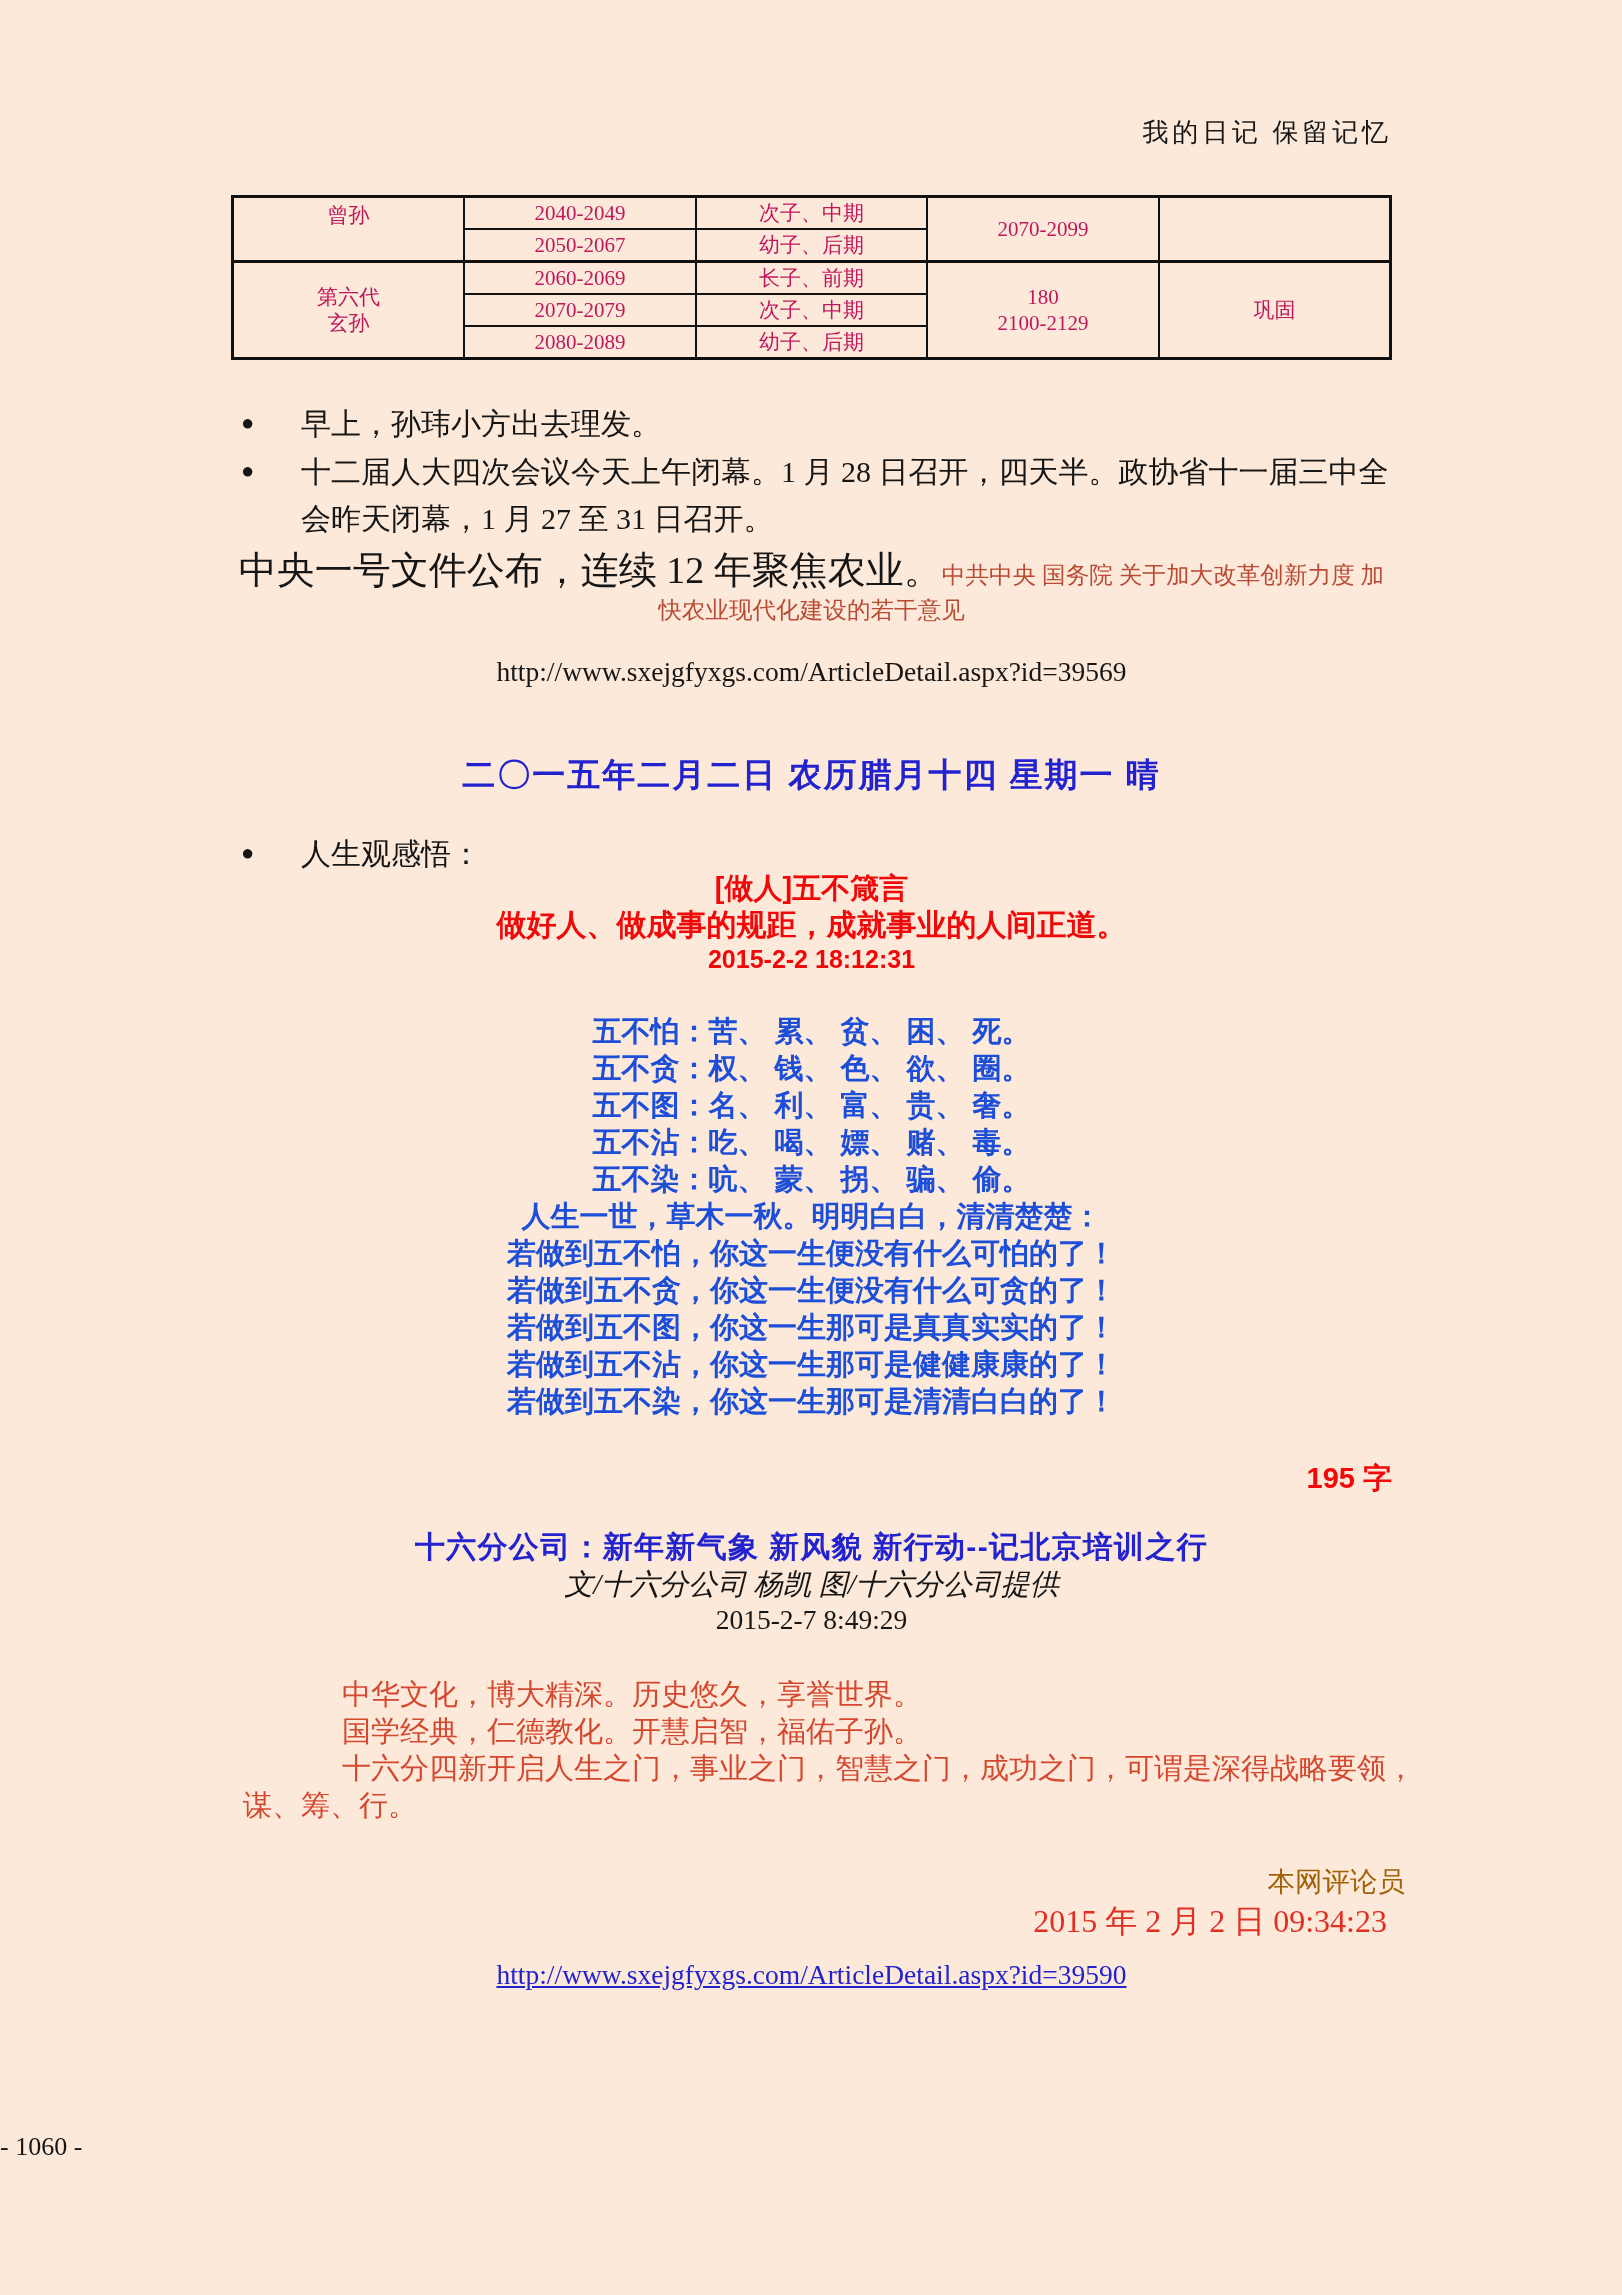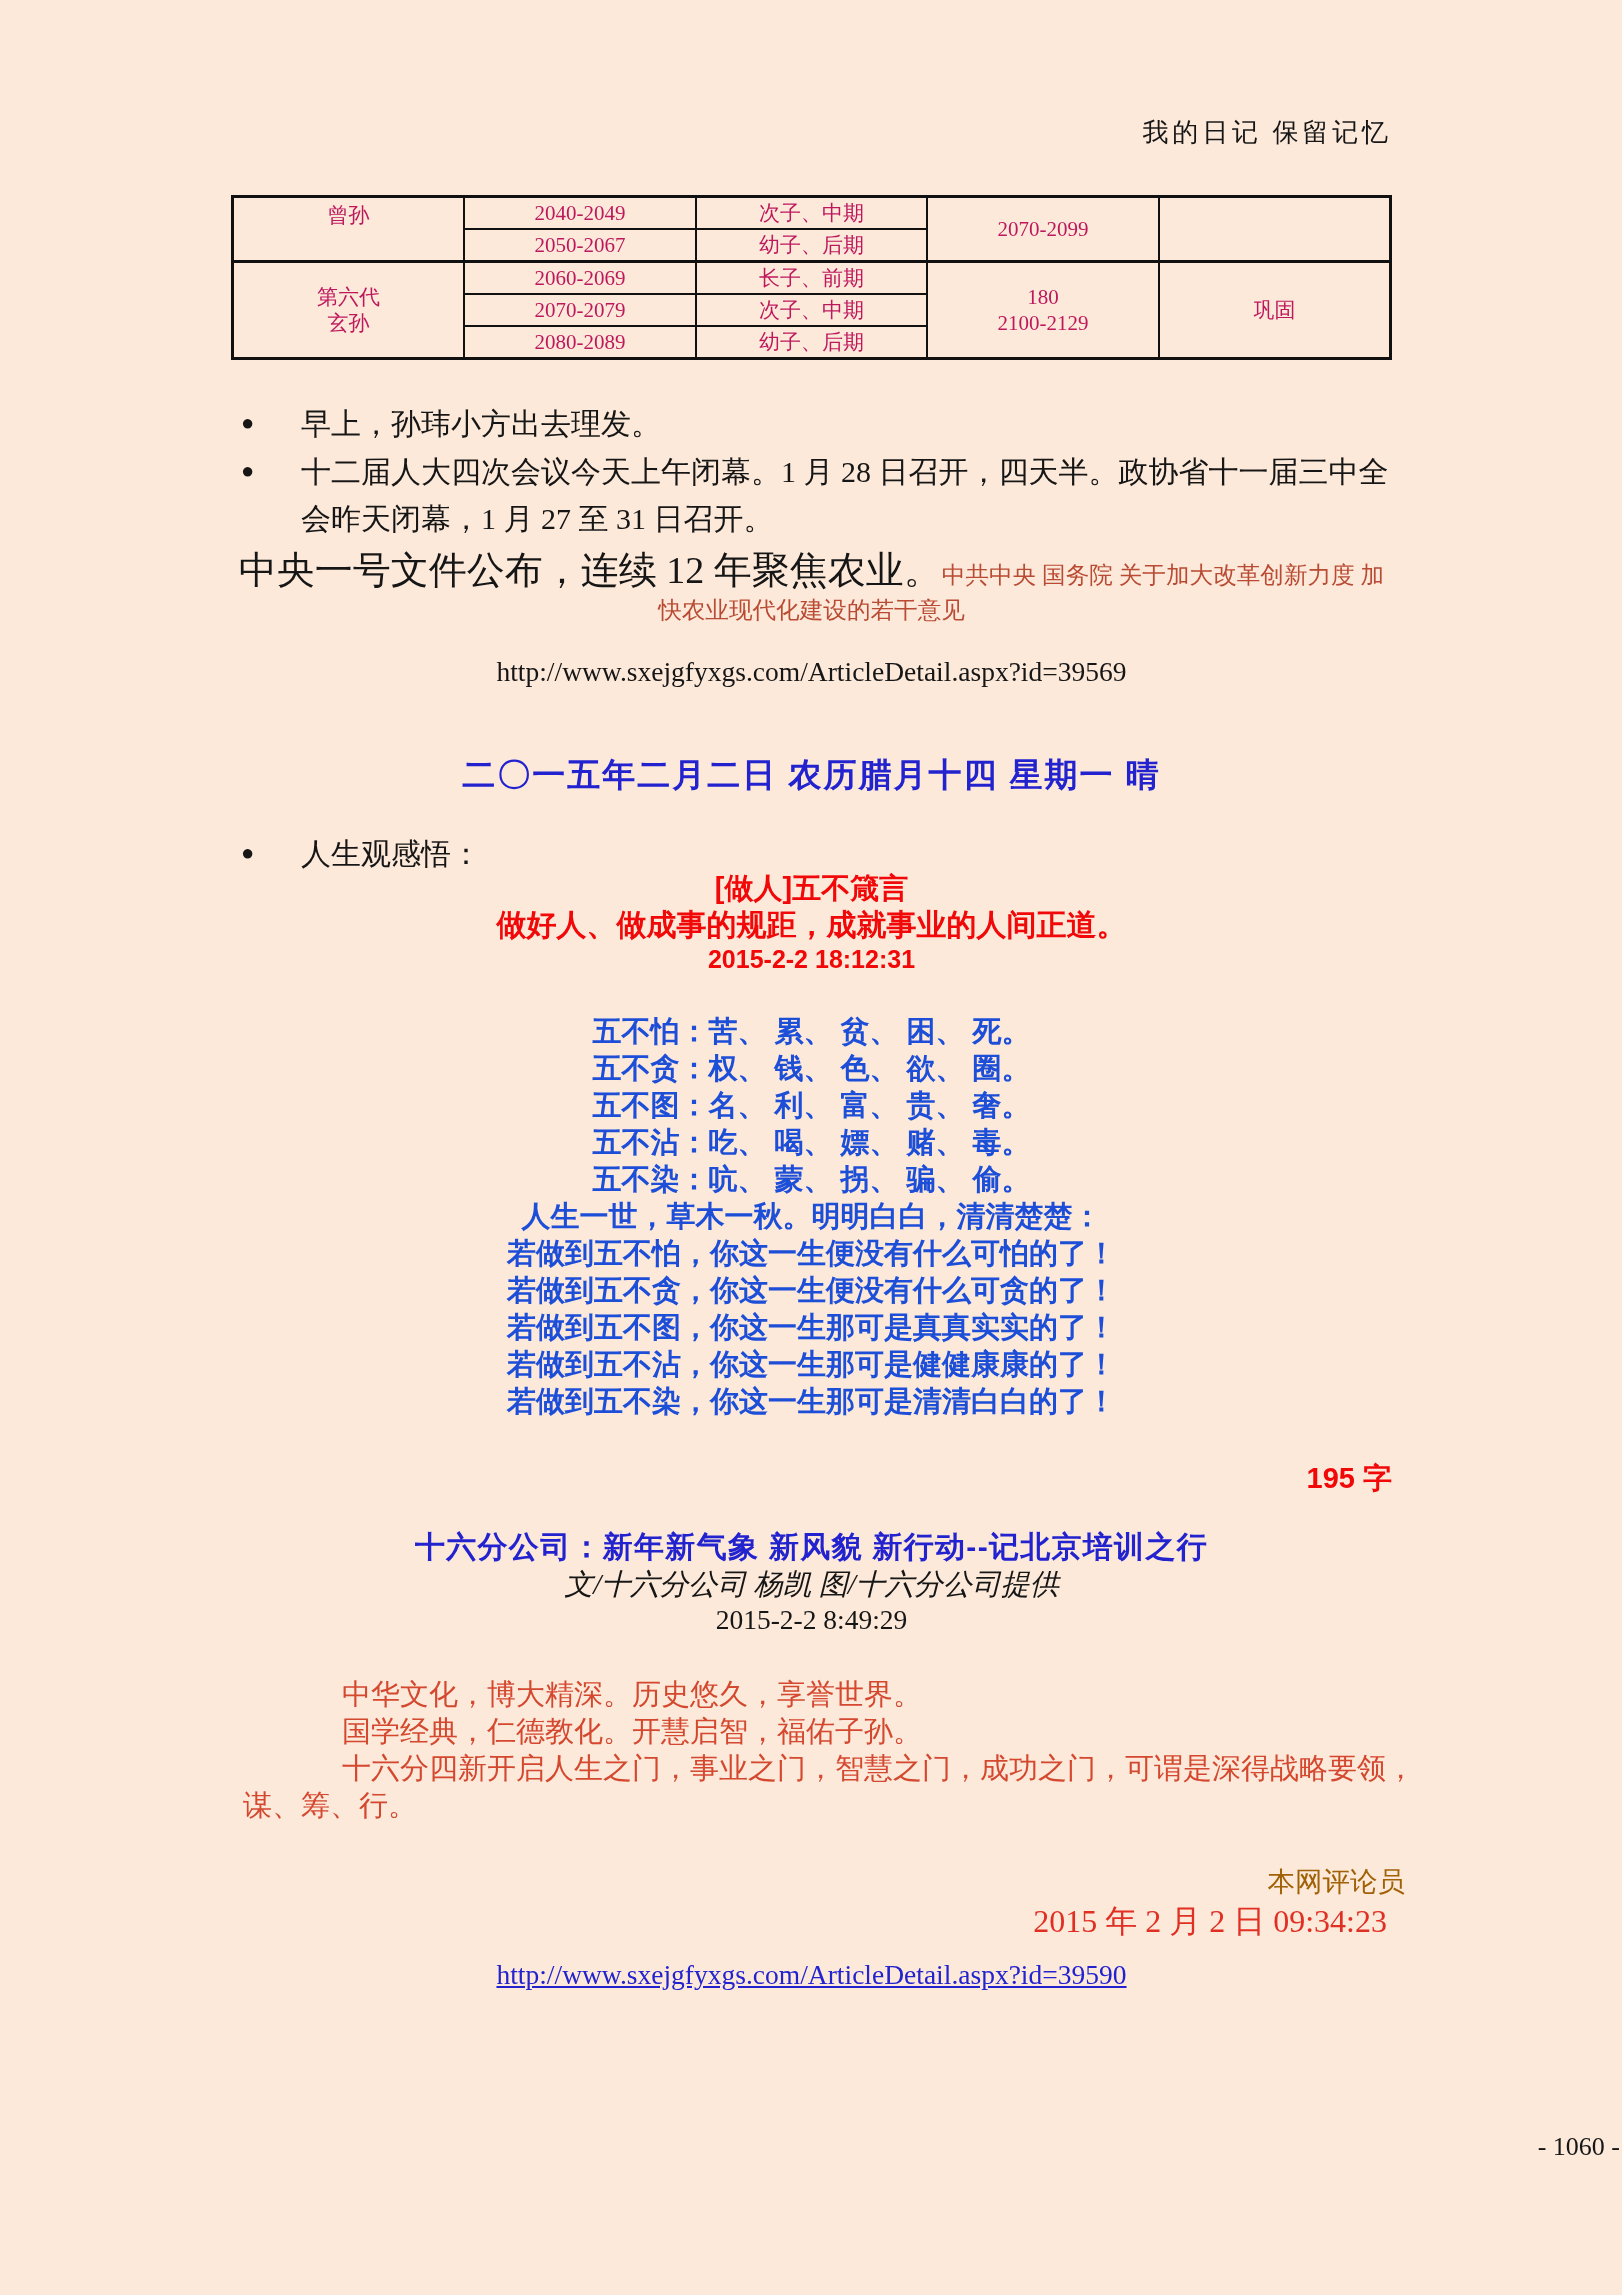--- a/index.html
+++ b/index.html
@@ -62,21 +62,21 @@
   
   .comment{position:absolute;top:1676px;left:243px;width:1146px;
         font-size:29px;line-height:37px;color:#d4482f;}
   .comment .ind{text-indent:99px;}
   .comment .nw{white-space:nowrap;}
   .cmt-author{position:absolute;top:1864px;left:249px;width:1156px;text-align:right;
         font-size:27.5px;color:#a16207;}
   .cmt-time{position:absolute;top:1900px;left:231px;width:1156px;text-align:right;
         font-size:32px;color:#e03024;}
   
-  .pagenum{position:absolute;top:2132px;left:0;width:1620px;text-align:right;
+  .pagenum{position:absolute;top:2132px;left:0;width:1620px;text-align:left;
         font-size:26px;color:#161616;}
 </style>
 </head>
 <body>
 
 <div class="page">
 
   <div class="hdr">我的日记 保留记忆</div>
 
   <table class="gen-table">
@@ -154,21 +154,21 @@
     <div>若做到五不贪，你这一生便没有什么可贪的了！</div>
     <div>若做到五不图，你这一生那可是真真实实的了！</div>
     <div>若做到五不沾，你这一生那可是健健康康的了！</div>
     <div>若做到五不染，你这一生那可是清清白白的了！</div>
   </div>
 
   <div class="word-count">195 字</div>
 
   <div class="art-title">十六分公司：新年新气象 新风貌 新行动--记北京培训之行</div>
   <div class="byline">文/十六分公司 杨凯 图/十六分公司提供</div>
-  <div class="art-time">2015-2-2 8:49:29</div>
+  <div class="art-time">2015-2-7 8:49:29</div>
 
   <div class="comment">
     <div class="ind">中华文化，博大精深。历史悠久，享誉世界。</div>
     <div class="ind">国学经典，仁德教化。开慧启智，福佑子孙。</div>
     <div class="ind nw">十六分四新开启人生之门，事业之门，智慧之门，成功之门，可谓是深得战略要领，</div>
     <div>谋、筹、行。</div>
   </div>
 
   <div class="cmt-author">本网评论员</div>
   <div class="cmt-time">2015 年 2 月 2 日 09:34:23</div>

